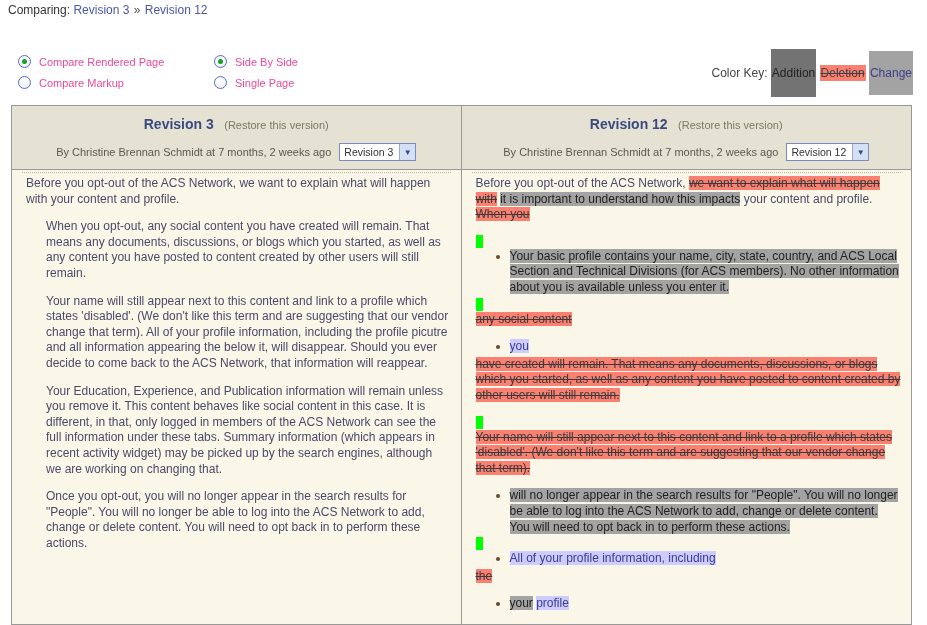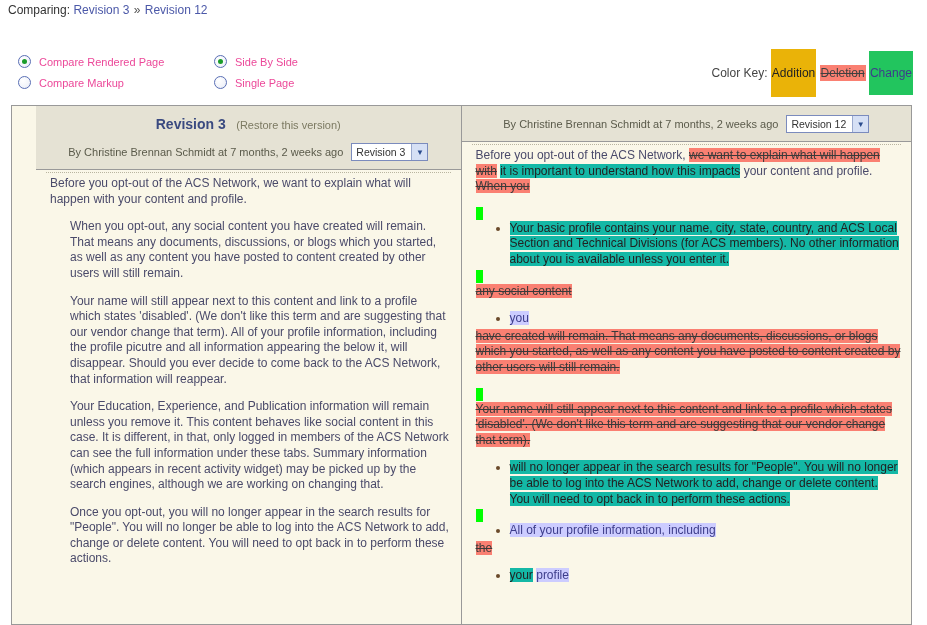--- a/index.html
+++ b/index.html
@@ -45,38 +45,38 @@
     margin-left: 8px; white-space: nowrap;
   }
 
   
   .colorkey {
     position: absolute; right: 14px; top: 66px;
     font-size: 12px; color: #444444;
     white-space: nowrap;
   }
   .colorkey .ck-label { color: #444444; }
-  .ck-add { background: #eab308; color: #222222; padding: 17px 1px; }
+  .ck-add { background: #737373; color: #222222; padding: 17px 1px; }
   .ck-del { background: #fa8072; color: #404040; text-decoration: line-through; padding: 1px 1px; }
-  .ck-chg { background: #22c55e; color: #3d3d8b; padding: 15px 1px; }
+  .ck-chg { background: #a3a3a3; color: #3d3d8b; padding: 15px 1px; }
 
   
   .compare {
     position: absolute; left: 11px; top: 105px;
     width: 901px; height: 520px;
     display: flex;
     border: 1px solid #999999;
     background: #faf7e8;
   }
   .col {
     width: 450px; height: 100%;
     display: flex; flex-direction: column;
     overflow: hidden;
   }
-  .col-left { border-right: 1px solid #999999; padding-left: 24px; }
+  .col-left { border-right: 1px solid #999999; }
 
   .col-head {
     background: #e5e2d4;
     border-bottom: 1px solid #999999;
     padding: 9px 0 8px 0;
     text-align: center;
     flex: 0 0 auto;
   }
   .head-title-row { line-height: 17px; margin-bottom: 9px; }
   .rev-title {
@@ -125,21 +125,21 @@
   .doc p { margin: 0 0 12px 0; }
   .doc p.indent { margin-left: 20px; }
   .doc ul {
     margin: 0 0 0 0; padding-left: 34px;
     list-style: disc;
   }
   .doc li { margin-bottom: 2px; }
   .doc li::marker { color: #6a4a2a; }
 
   
-  .add { background: #14b8a6; color: #222222; }
+  .add { background: #a3a3a3; color: #222222; }
   .del { background: #fa8072; color: #3a3a3a; text-decoration: line-through; }
   .chg { background: #ccccff; color: #3d3d8b; }
 
   
   .marker {
     display: block;
     width: 7px; height: 13px;
     background: #00ff00;
     margin: 1px 0 1px 0;
   }
@@ -206,20 +206,24 @@
         <p class="indent">When you opt-out, any social content you have created will remain. That means any documents, discussions, or blogs which you started, as well as any content you have posted to content created by other users will still remain.</p>
         <p class="indent">Your name will still appear next to this content and link to a profile which states 'disabled'. (We don't like this term and are suggesting that our vendor change that term). All of your profile information, including the profile picutre and all information appearing the below it, will disappear. Should you ever decide to come back to the ACS Network, that information will reappear.</p>
         <p class="indent">Your Education, Experience, and Publication information will remain unless you remove it. This content behaves like social content in this case. It is different, in that, only logged in members of the ACS Network can see the full information under these tabs. Summary information (which appears in recent activity widget) may be picked up by the search engines, although we are working on changing that.</p>
         <p class="indent">Once you opt-out, you will no longer appear in the search results for "People". You will no longer be able to log into the ACS Network to add, change or delete content. You will need to opt back in to perform these actions.</p>
       </div>
     </div>
   </div>
 
   <div class="col">
     <div class="col-head">
+      <div class="head-title-row">
+        <span class="rev-title">Revision 12</span>
+        <span class="rev-restore">(Restore this version)</span>
+      </div>
       <div class="head-meta-row">
         <span class="byline">By Christine Brennan Schmidt at 7 months, 2 weeks ago</span>
         <span class="rev-select">
           <span class="sel-text">Revision 12</span>
           <span class="sel-arrow">▼</span>
         </span>
       </div>
     </div>
     <div class="col-body">
       <div class="doc">

